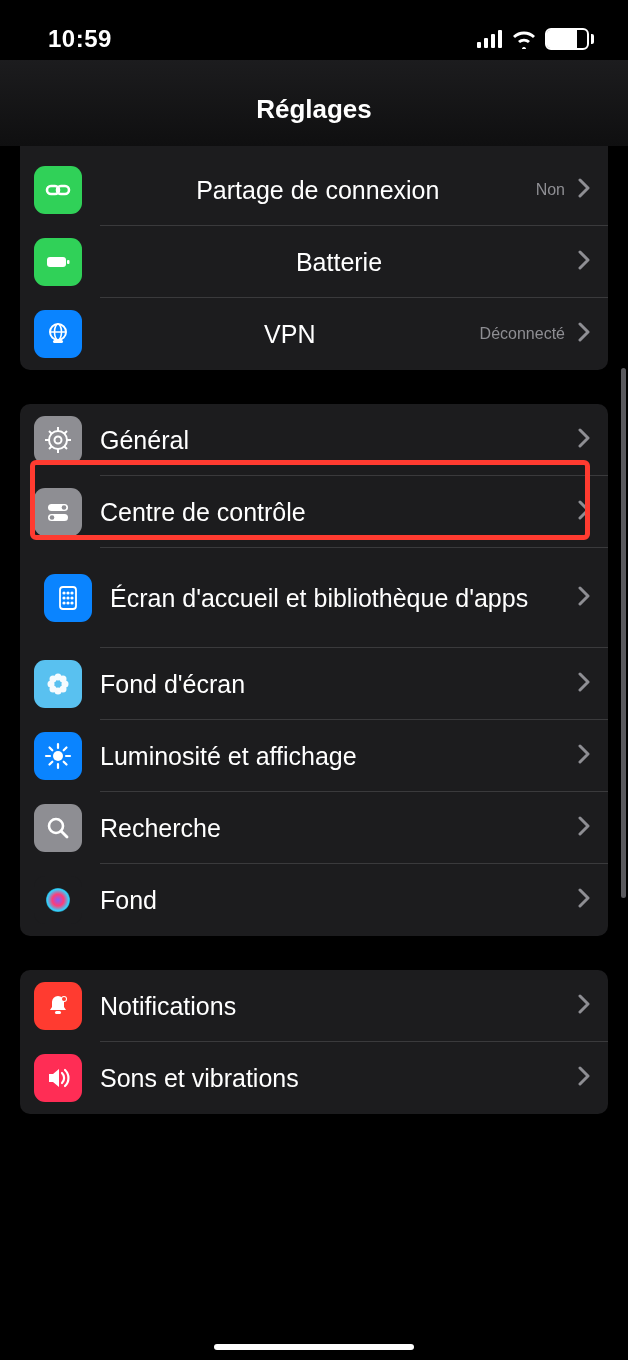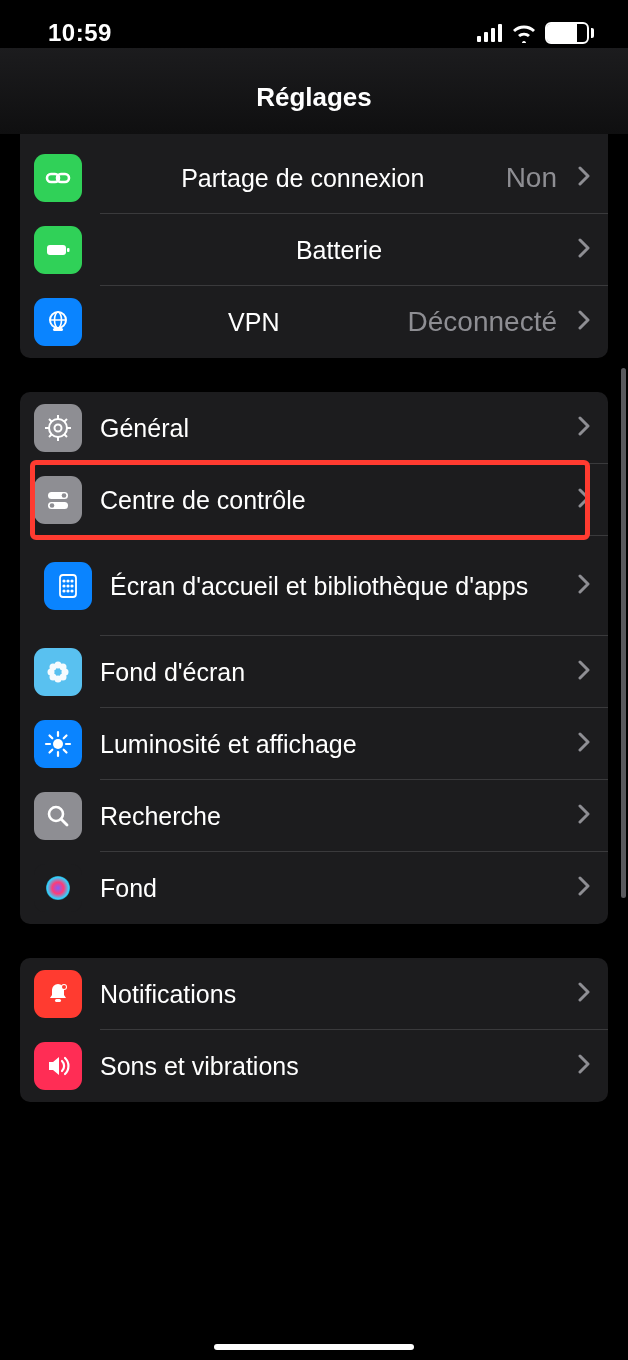--- a/index.html
+++ b/index.html
@@ -1,39 +1,39 @@
 <!DOCTYPE html>
 <html><head>
 <meta charset="utf-8">
 <style>
   * { margin: 0; padding: 0; box-sizing: border-box; }
   html, body { width: 628px; height: 1360px; background: #000; font-family: -apple-system, "Helvetica Neue", Arial, sans-serif; color: #fff; overflow: hidden; }
   .phone { position: relative; width: 628px; height: 1360px; background: #000; }
-  .status-bar { display: flex; justify-content: space-between; align-items: center; padding: 18px 34px 0 48px; height: 48px; }
+  .status-bar { display: flex; justify-content: space-between; align-items: center; padding: 18px 34px 0 48px; height: 60px; }
   .status-time { font-size: 24px; font-weight: 600; letter-spacing: 0.5px; }
   .status-right { display: flex; align-items: center; gap: 8px; }
   .status-right svg { display: block; }
   .battery-box { display: flex; align-items: center; border: 2px solid #fff; border-radius: 6px; height: 22px; width: 44px; position: relative; }
   .battery-fill { background: #fff; border-radius: 3px 0 0 3px; height: 100%; }
   .battery-cap { width: 3px; height: 10px; background: #fff; border-radius: 0 2px 2px 0; margin-left: 2px; }
   .battery-text { position: absolute; width: 44px; text-align: center; font-size: 14px; font-weight: 700; color: #000; mix-blend-mode: difference; }
 
   .header { position: relative; height: 86px; display: flex; align-items: center; justify-content: center; background: linear-gradient(#1c1c1e 0%, #0f0f10 100%); }
   .header-title { font-size: 26px; font-weight: 700; color: #fff; margin-top: 12px; }
 
   .content { padding: 0 20px; }
   .section { background: #1c1c1e; border-radius: 10px; overflow: hidden; margin-top: 34px; }
   .section.first { margin-top: 0; border-top-left-radius: 0; border-top-right-radius: 0; padding-top: 8px; text-align: center; }
   .row { display: flex; align-items: center; min-height: 72px; padding: 0 18px 0 14px; position: relative; }
   .row.tall { min-height: 100px; padding-left: 24px; }
   .divider { position: absolute; bottom: 0; left: 80px; right: 0; height: 1px; background: #3a3a3c; }
   .icon-wrap { width: 48px; height: 48px; border-radius: 11px; display: flex; align-items: center; justify-content: center; flex-shrink: 0; margin-right: 18px; }
   .icon-wrap svg { width: 30px; height: 30px; }
   .row-label { flex: 1; font-size: 25px; font-weight: 400; color: #fff; line-height: 1.2; }
-  .row-value { font-size: 28px; color: #8e8e93; margin-right: 21px; }
+  .row-value { font-size: 16px; color: #8e8e93; margin-right: 13px; }
   .chevron { flex-shrink: 0; }
   .chevron svg { width: 12px; height: 20px; }
 
   .highlight-box { position: absolute; border: 5px solid #ff3b30; border-radius: 6px; pointer-events: none; left: 30px; width: 560px; top: 460px; height: 80px; z-index: 50; }
 
   .scrollbar { position: absolute; right: 2px; top: 368px; width: 5px; height: 530px; background: #5a5a5e; border-radius: 3px; }
 
   .home-indicator { position: absolute; bottom: 10px; left: 50%; transform: translateX(-50%); width: 200px; height: 6px; background: #fff; border-radius: 4px; }
 
   

